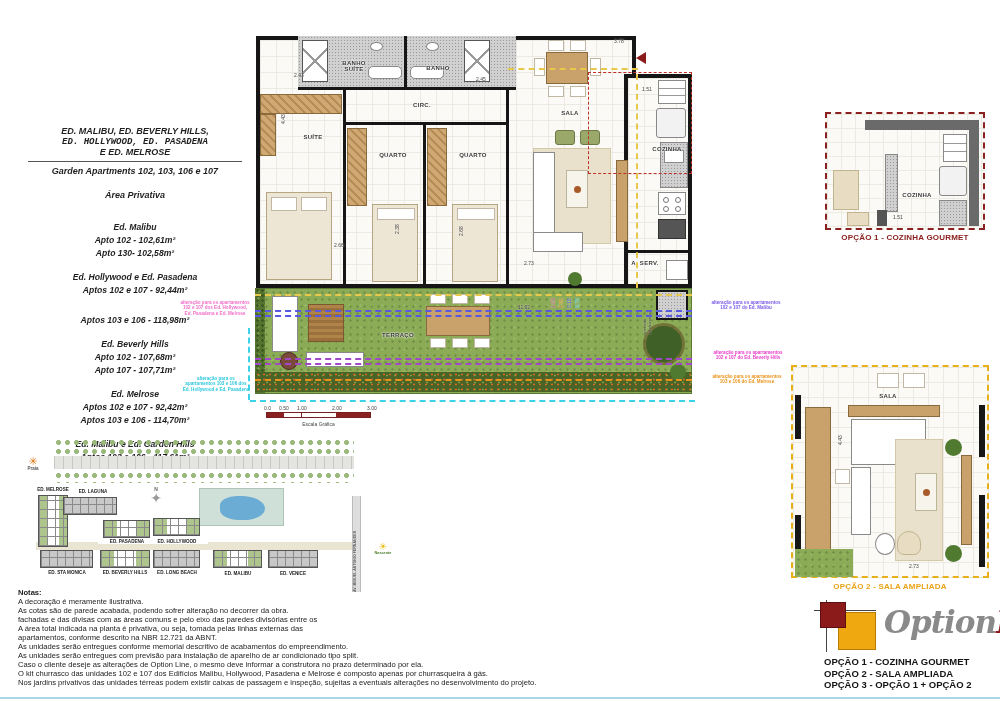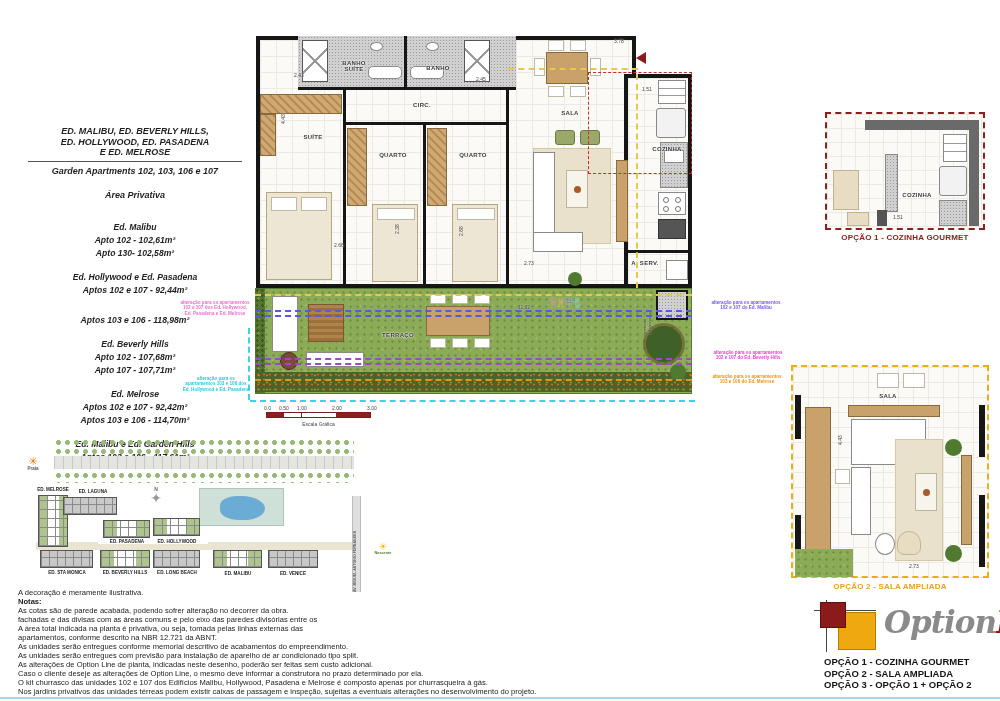--- a/index.html
+++ b/index.html
@@ -35,21 +35,21 @@
   .optlist{font-size:9.5px;line-height:11.5px;font-weight:bold;color:#141414;}
   .logoscript{font-family:"DejaVu Serif",serif;font-style:italic;font-weight:bold;font-size:31px;letter-spacing:-1px;}
 </style>
 </head>
 <body>
 
 <div id="page">
 
   <div class="abs info" style="left:16px;top:126px;width:238px;">
     <div style="font-size:9px;line-height:10.5px;">ED. MALIBU, ED. BEVERLY HILLS,</div>
-    <div style="font-size:9px;line-height:10.5px;">ED. HOLLYWOOD, ED. PASADENA</div>
+    <div style="font-size:9px;line-height:10.5px;font-family:Liberation Mono, monospace;">ED. HOLLYWOOD, ED. PASADENA</div>
     <div style="font-size:9px;line-height:10.5px;">E ED. MELROSE</div>
     <div style="border-top:1px solid #555;width:214px;margin:3px auto 4px auto;"></div>
     <div style="font-size:9px;">Garden Apartments 102, 103, 106 e 107</div>
     <div style="font-size:9px;margin-top:14px;">Área Privativa</div>
 
     <div style="font-size:8.6px;margin-top:22px;">Ed. Malibu</div>
     <div style="font-size:8.6px;margin-top:3px;">Apto 102 - 102,61m²</div>
     <div style="font-size:8.6px;margin-top:3px;">Apto 130- 102,58m²</div>
 
     <div style="font-size:8.6px;margin-top:14px;">Ed. Hollywood e Ed. Pasadena</div>
@@ -277,29 +277,28 @@
 
     <div class="abs" style="left:338px;top:58px;width:9px;height:96px;background:#dedede;border-left:1px solid #bbb;border-right:1px solid #bbb;"></div>
     <div class="abs" style="left:339px;top:90px;height:64px;writing-mode:vertical-rl;transform:rotate(180deg);font-size:3.6px;font-weight:bold;color:#555;">AV. MIGUEL ANTONIO FERNANDES</div>
     <div class="abs ctr" style="left:354px;top:104px;width:30px;">
       <div style="color:#e8c020;font-size:10px;line-height:9px;">☀</div>
       <div style="font-size:3.8px;font-weight:bold;color:#4a7a2a;">Nascente</div>
     </div>
   </div>
 
   <div class="abs" style="left:18px;top:588px;width:740px;">
+    <div class="notesline" style="font-weight:bold;">Notas:</div>
     <div class="notesline">A decoração é meramente ilustrativa.</div>
-    <div class="notesline" style="font-weight:bold;">Notas:</div>
     <div class="notesline">As cotas são de parede acabada, podendo sofrer alteração no decorrer da obra.</div>
     <div class="notesline">fachadas e das divisas com as áreas comuns e pelo eixo das paredes divisórias entre os</div>
     <div class="notesline">A área total indicada na planta é privativa, ou seja, tomada pelas linhas externas das</div>
     <div class="notesline">apartamentos, conforme descrito na NBR 12.721 da ABNT.</div>
     <div class="notesline">As unidades serão entregues conforme memorial descritivo de acabamentos do empreendimento.</div>
     <div class="notesline">As unidades serão entregues com previsão para instalação de aparelho de ar condicionado tipo split.</div>
-    <div class="notesline">As alterações de Option Line de planta, indicadas neste desenho, poderão ser feitas sem custo adicional.</div>
     <div class="notesline">Caso o cliente deseje as alterações de Option Line, o mesmo deve informar a construtora no prazo determinado por ela.</div>
     <div class="notesline">O kit churrasco das unidades 102 e 107 dos Edifícios Malibu, Hollywood, Pasadena e Melrose é composto apenas por churrasqueira à gás.</div>
     <div class="notesline">Nos jardins privativos das unidades térreas podem existir caixas de passagem e inspeção, sujeitas a eventuais alterações no desenvolvimento do projeto.</div>
   </div>
 
   <div class="abs" style="left:825px;top:112px;width:160px;height:118px;border:2px dashed #8b2020;background-color:#fbfaf6;background-image:linear-gradient(#ecebe3 1px,transparent 1px),linear-gradient(90deg,#ecebe3 1px,transparent 1px);background-size:14px 14px;">
     <div class="abs" style="left:38px;top:6px;width:114px;height:10px;background:#6a6a6a;"></div>
     <div class="abs" style="left:142px;top:6px;width:10px;height:106px;background:#6a6a6a;"></div>
     <div class="abs fixture" style="left:116px;top:20px;width:24px;height:28px;">
       <div style="border-top:1px solid #999;margin-top:8px;"></div>

